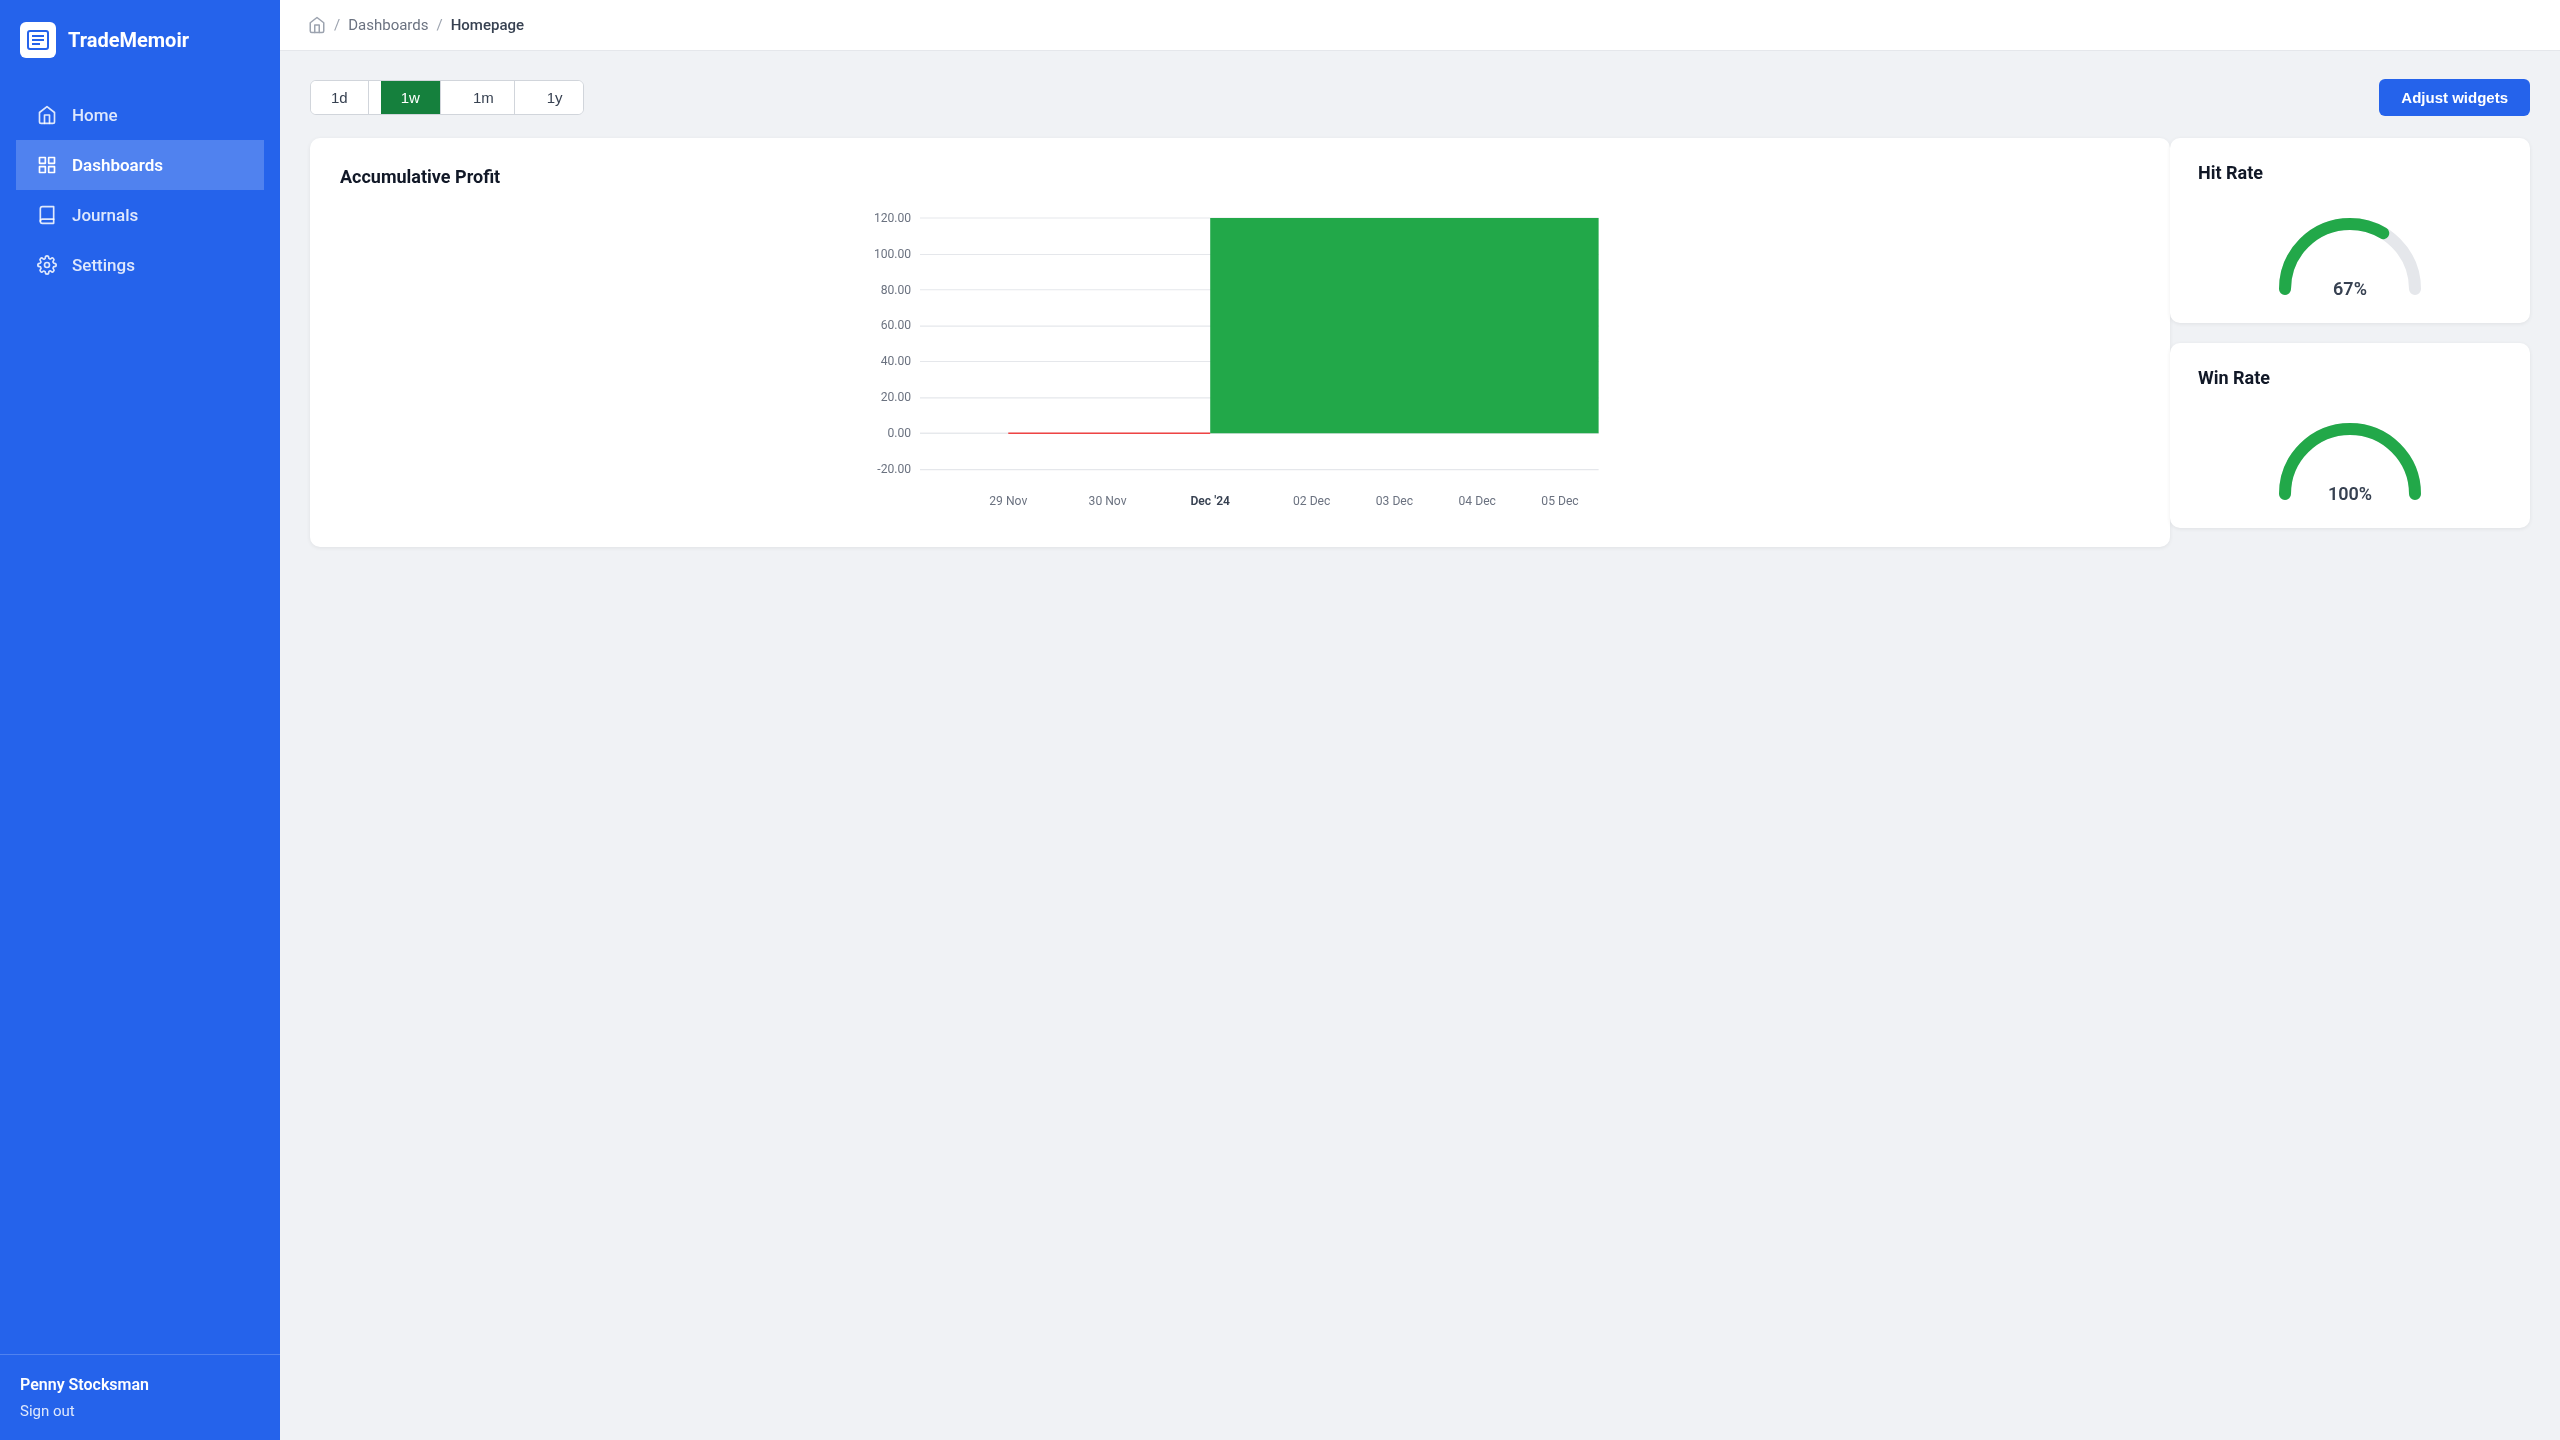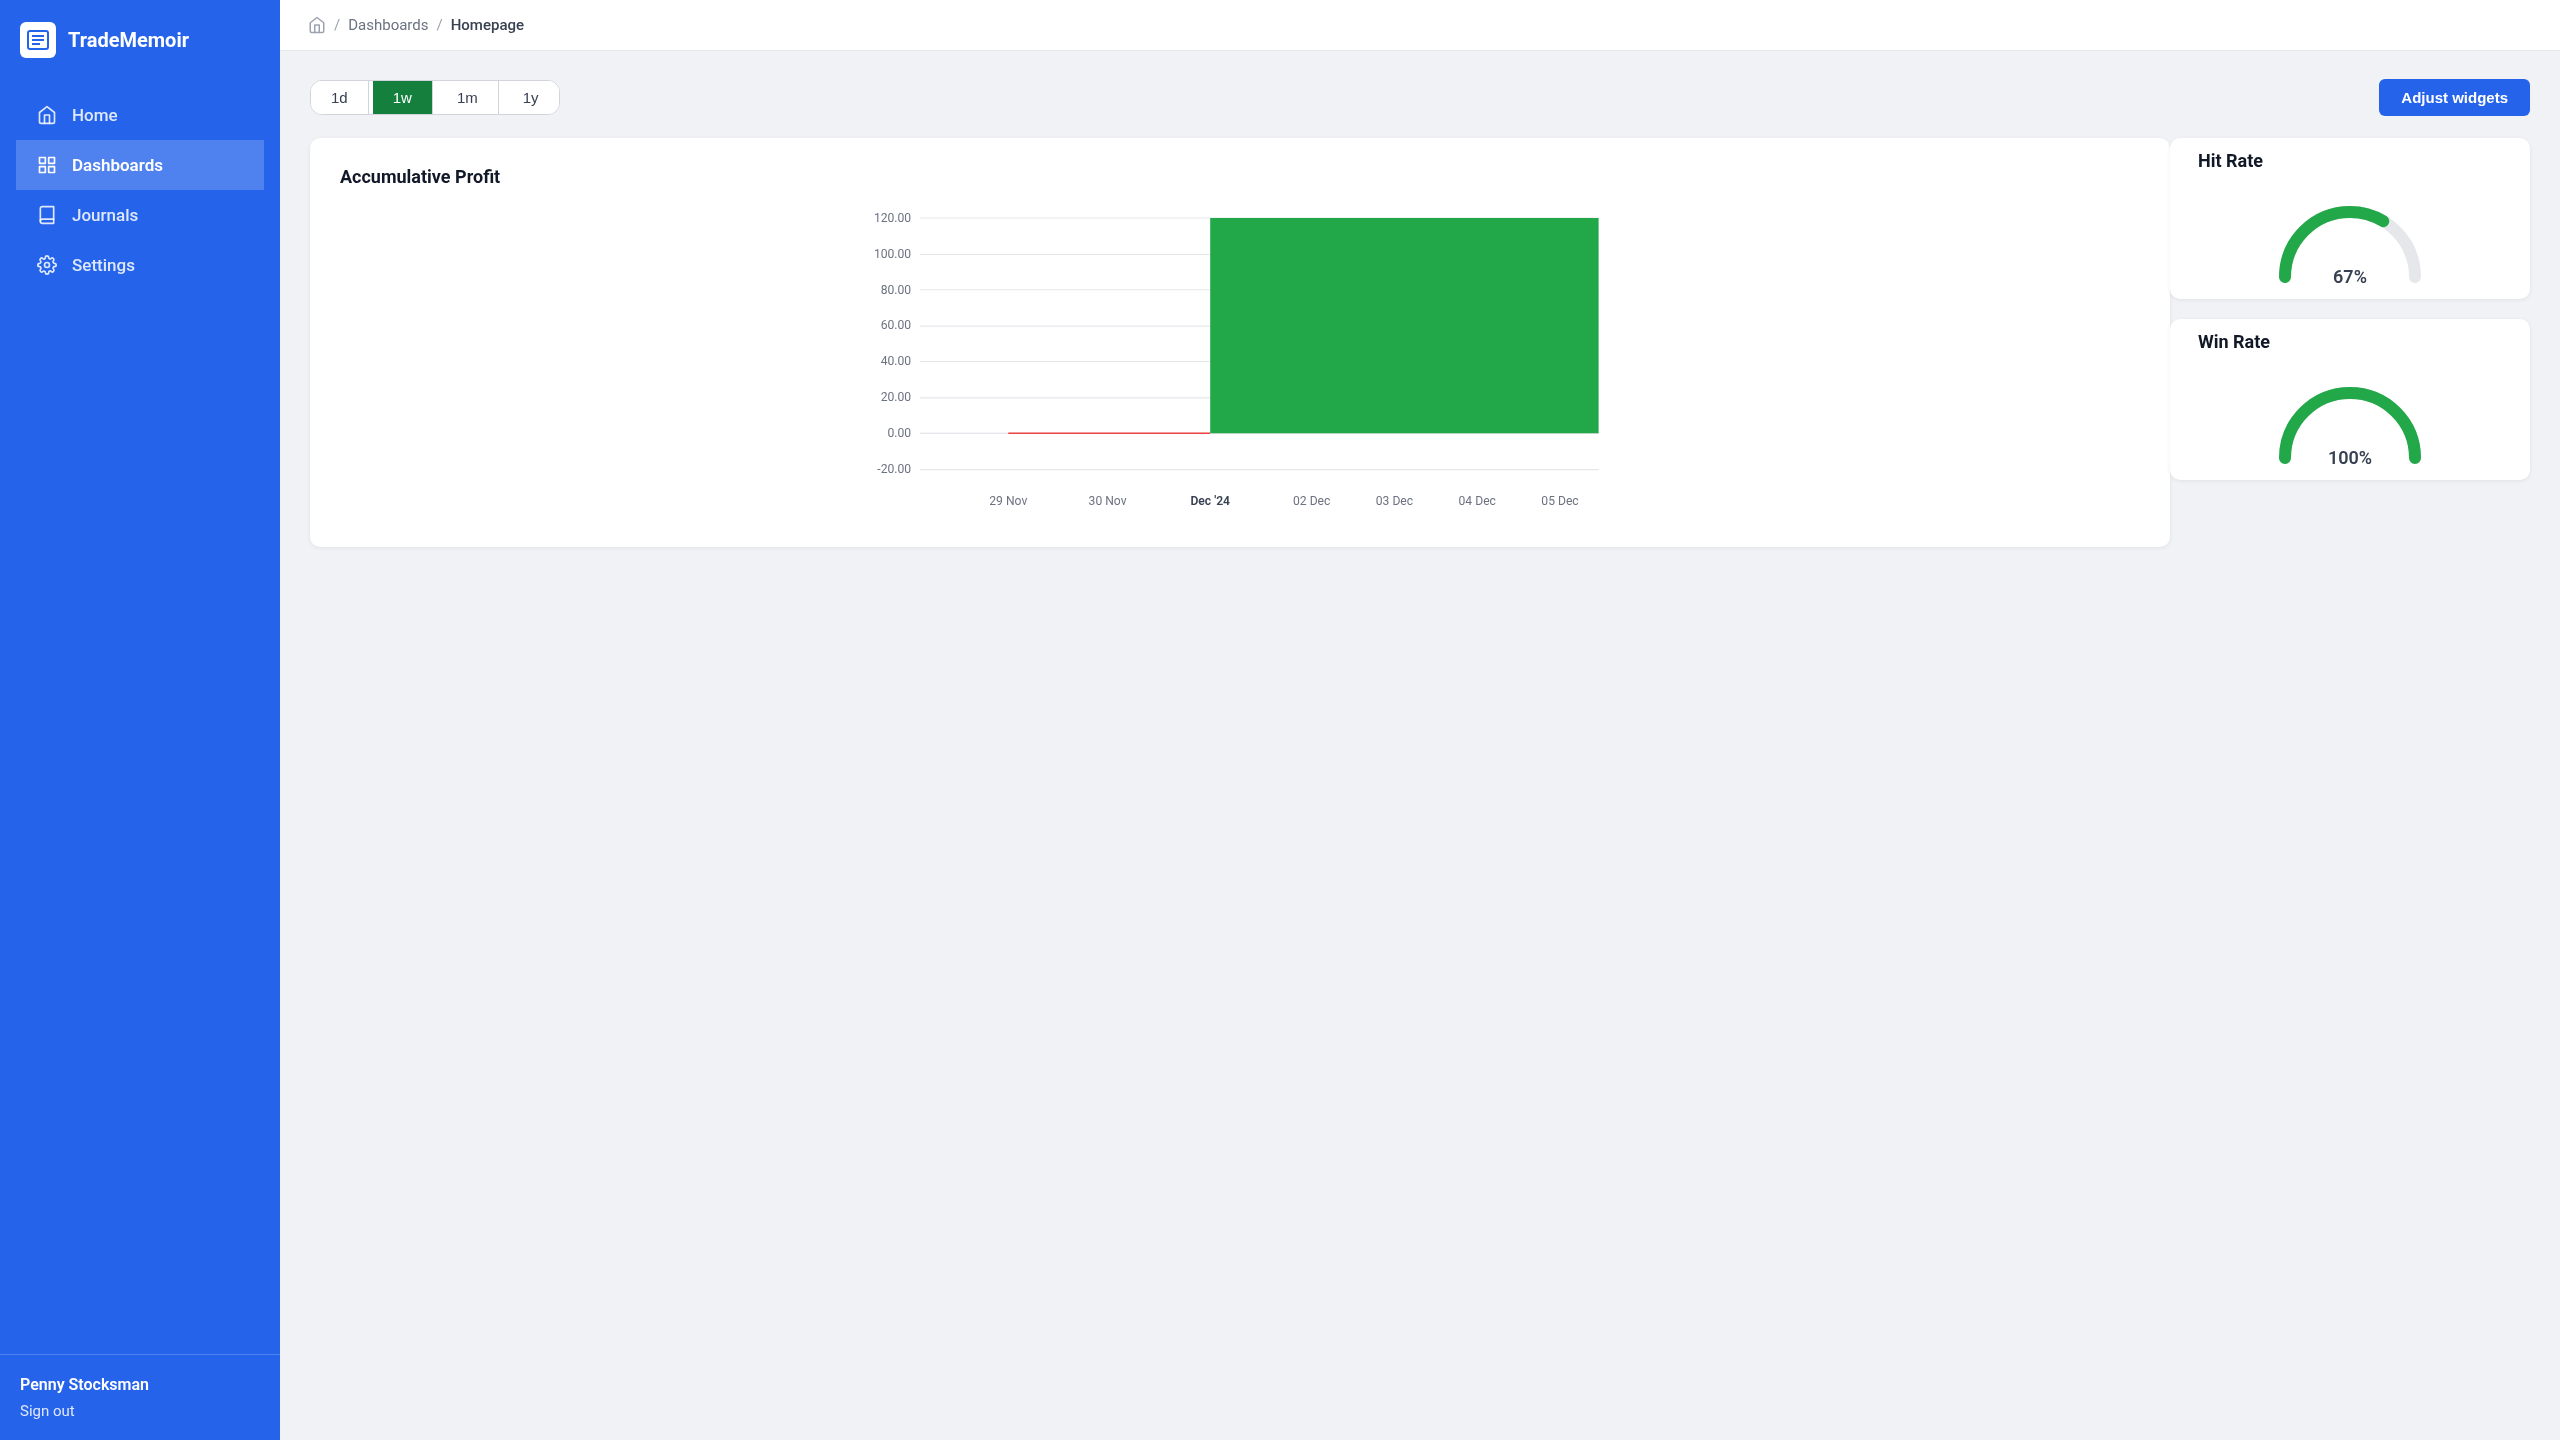--- a/index.html
+++ b/index.html
@@ -104,23 +104,23 @@
 
     
     .filter-bar {
       display: flex;
       align-items: center;
       justify-content: space-between;
       margin-bottom: 22px;
     }
     .time-buttons {
       display: flex;
-      gap: 4px;
+      gap: 12px;
       border: 1px solid #d1d5db;
-      border-radius: 12px;
+      border-radius: 6px;
       overflow: hidden;
       background: white;
       justify-content: flex-end;
     }
     .time-btn {
       padding: 8px 20px;
       font-size: 15px;
       font-weight: 500;
       color: #374151;
       background: white;
@@ -166,21 +166,21 @@
 
     
     .chart-card { padding: 28px 30px 20px; }
 
     
     .right-col {
       display: flex;
       flex-direction: column;
       gap: 20px;
     }
-    .gauge-card { padding: 12px 28px; }
+    .gauge-card { padding: 24px 28px; }
     .gauge-title {
       font-size: 18px;
       font-weight: 700;
       color: #111827;
       margin-bottom: 16px;
     }
     .gauge-container {
       display: flex;
       justify-content: center;
       align-items: center;

